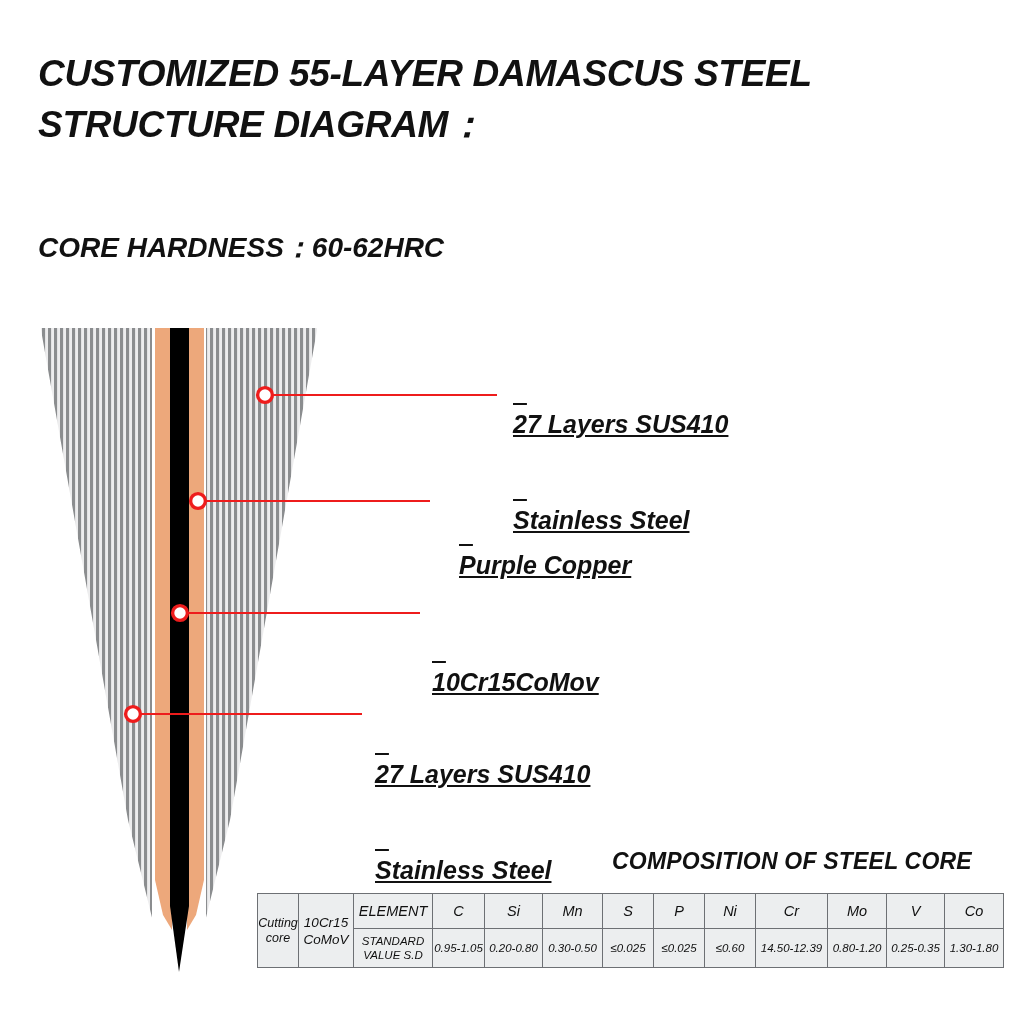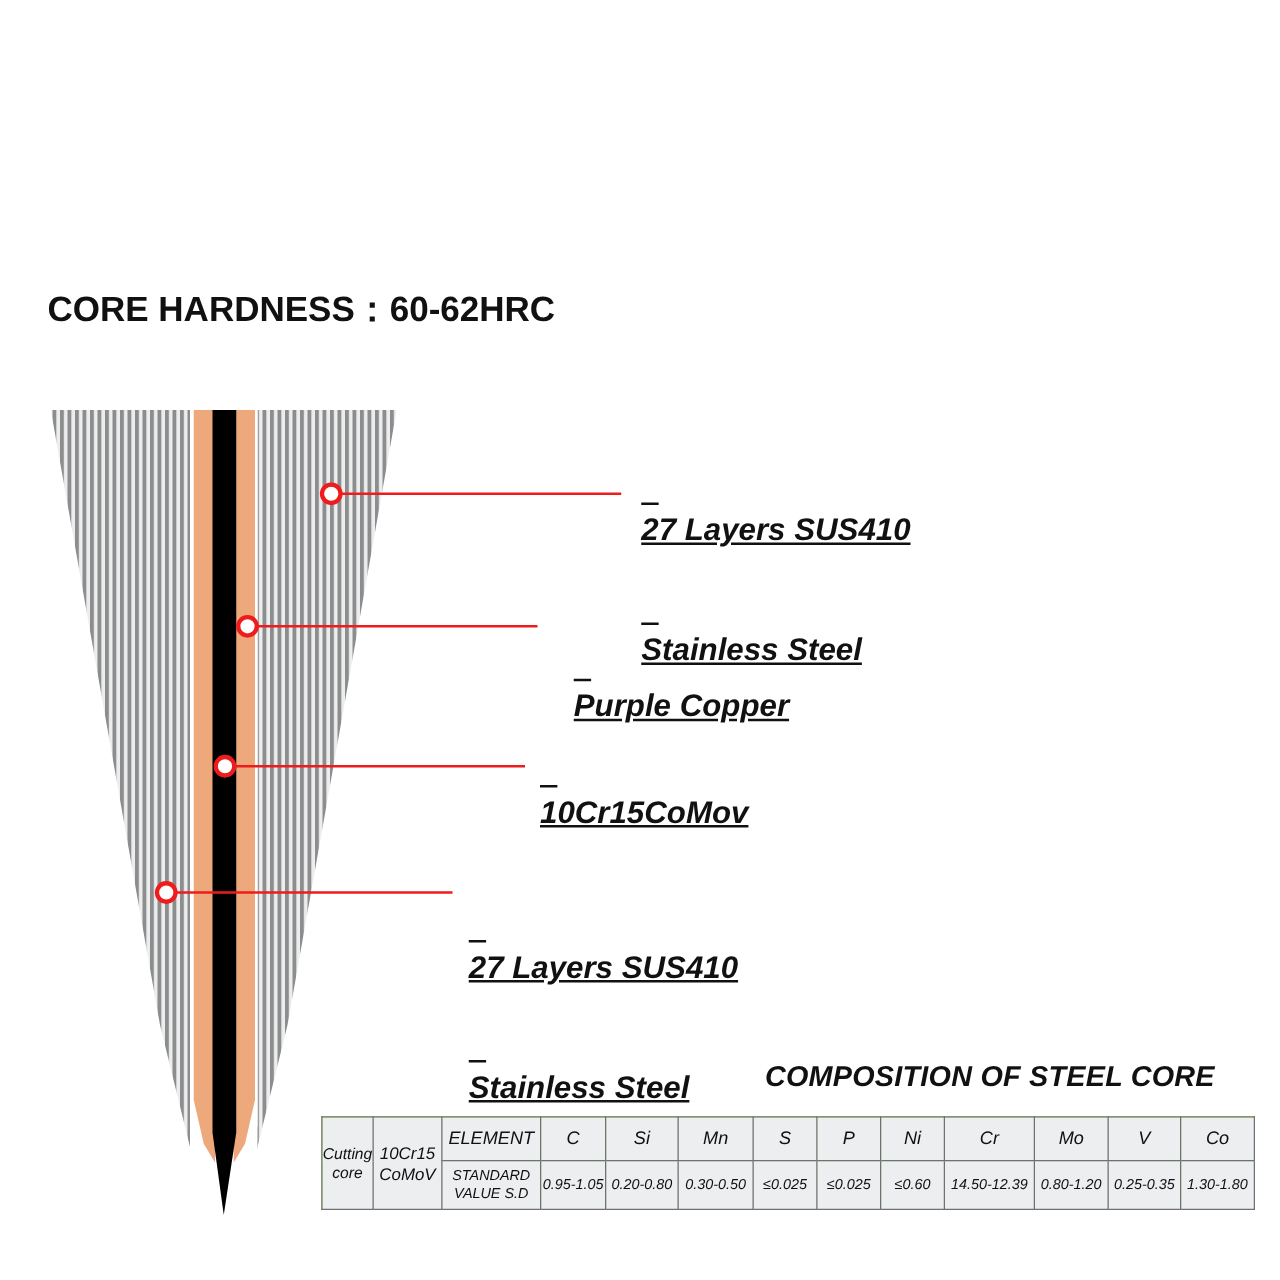--- a/index.html
+++ b/index.html
@@ -34,20 +34,21 @@
     color: #111111;
   }
   #subtitle-block {
     position: absolute;
     left: 38px;
     top: 230px;
     width: 700px;
   }
   .subtitle-line {
     font-weight: bold;
+    font-style: italic;
     font-size: 28px;
     line-height: 36px;
     white-space: pre;
     color: #111111;
   }
 
   
   #blade-diagram {
     position: absolute;
     left: 0px;
@@ -63,21 +64,21 @@
     font-weight: bold;
     font-style: italic;
     font-size: 25px;
     line-height: 32px;
     color: #111111;
     white-space: pre;
     text-decoration: underline;
   }
   #callout-label-0 { left: 513px; top: 344px; }
   #callout-label-1 { left: 443px; top: 485px; margin-left: 16px; }
-  #callout-label-2 { left: 432px; top: 570px; }
+  #callout-label-2 { left: 432px; top: 602px; }
   #callout-label-3 { left: 375px; top: 694px; }
 
   
   #composition-heading {
     position: absolute;
     left: 612px;
     top: 848px;
     font-weight: bold;
     font-style: italic;
     font-size: 23px;
@@ -143,20 +144,22 @@
   .col-cr  { width: 71px; margin-left: 16px; }
   .col-mo  { width: 58px; }
   .col-v   { width: 57px; }
   .col-co  { width: 58px; }
   .nowrap { white-space: pre; }
 </style>
 </head>
 <body>
 
 <div id="title-block">
+  <div class="title-line">CUSTOMIZED 55-LAYER DAMASCUS STEEL</div>
+  <div class="title-line">STRUCTURE DIAGRAM：</div>
 </div>
 
 <div id="subtitle-block">
   <div class="subtitle-line">CORE HARDNESS：60-62HRC</div>
 </div>
 
 <svg id="blade-diagram" viewBox="0 0 1024 1024" width="1024" height="1024" xmlns="http://www.w3.org/2000/svg">
   <defs>
 
     <pattern id="stripes" x="0" y="0" width="6" height="10" patternUnits="userSpaceOnUse">

